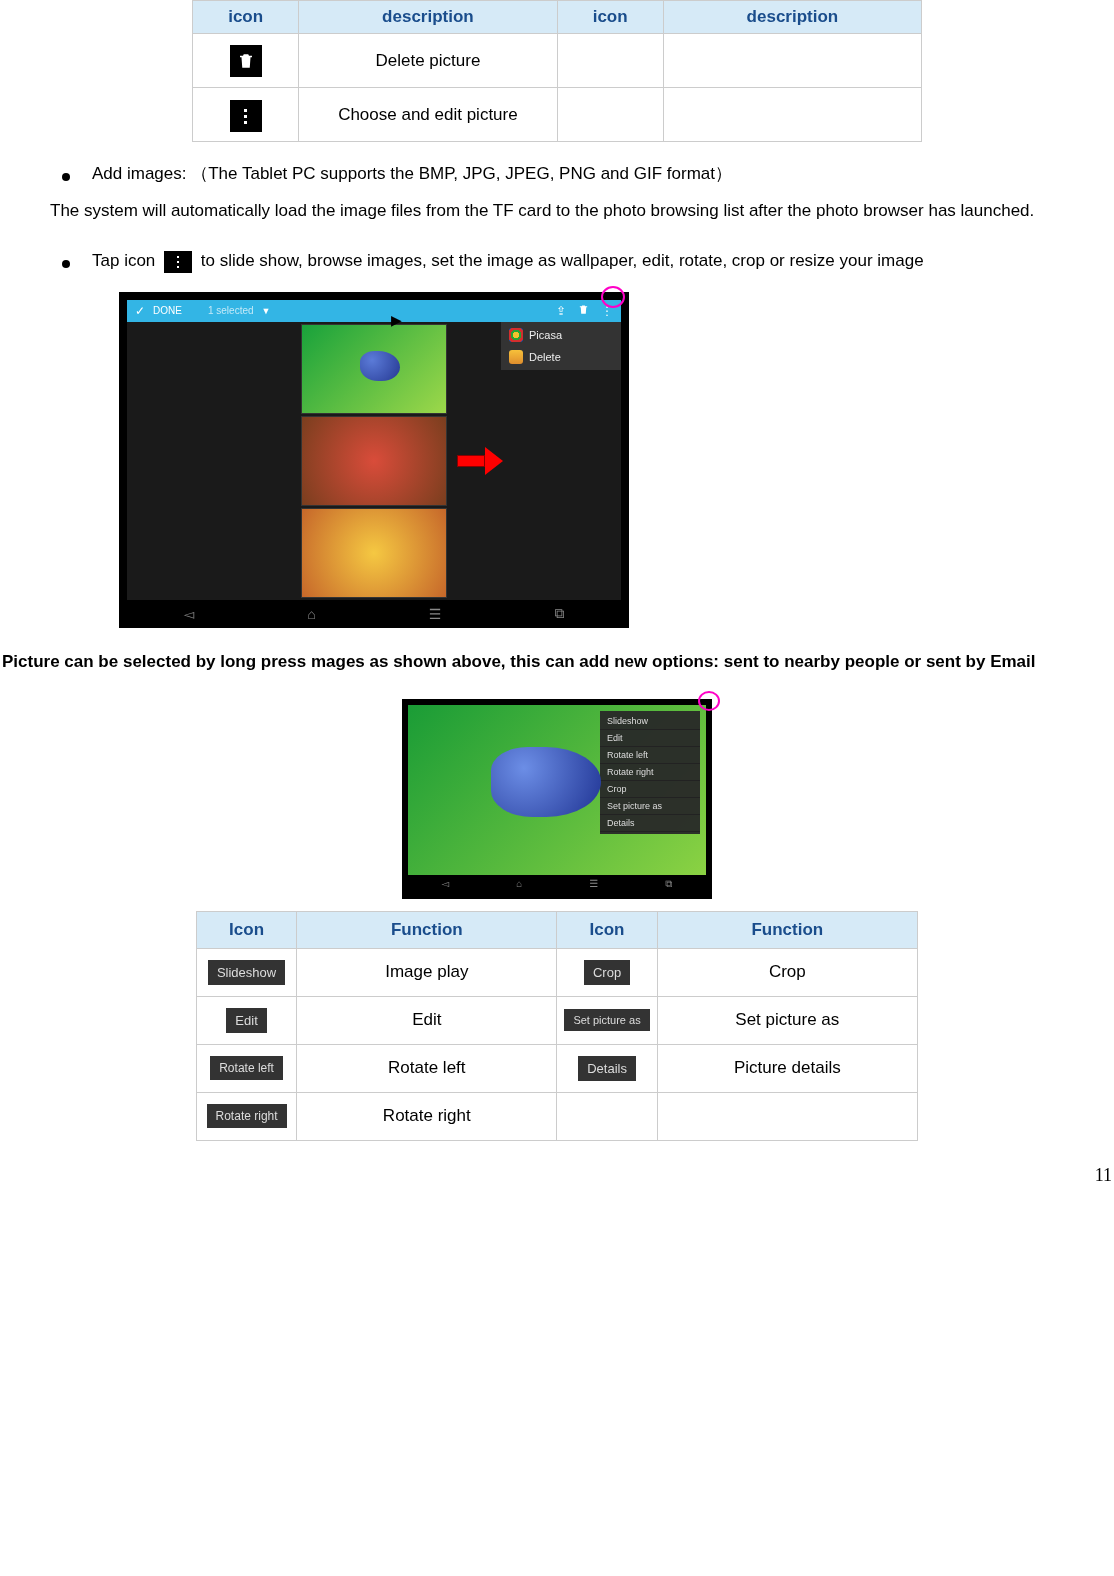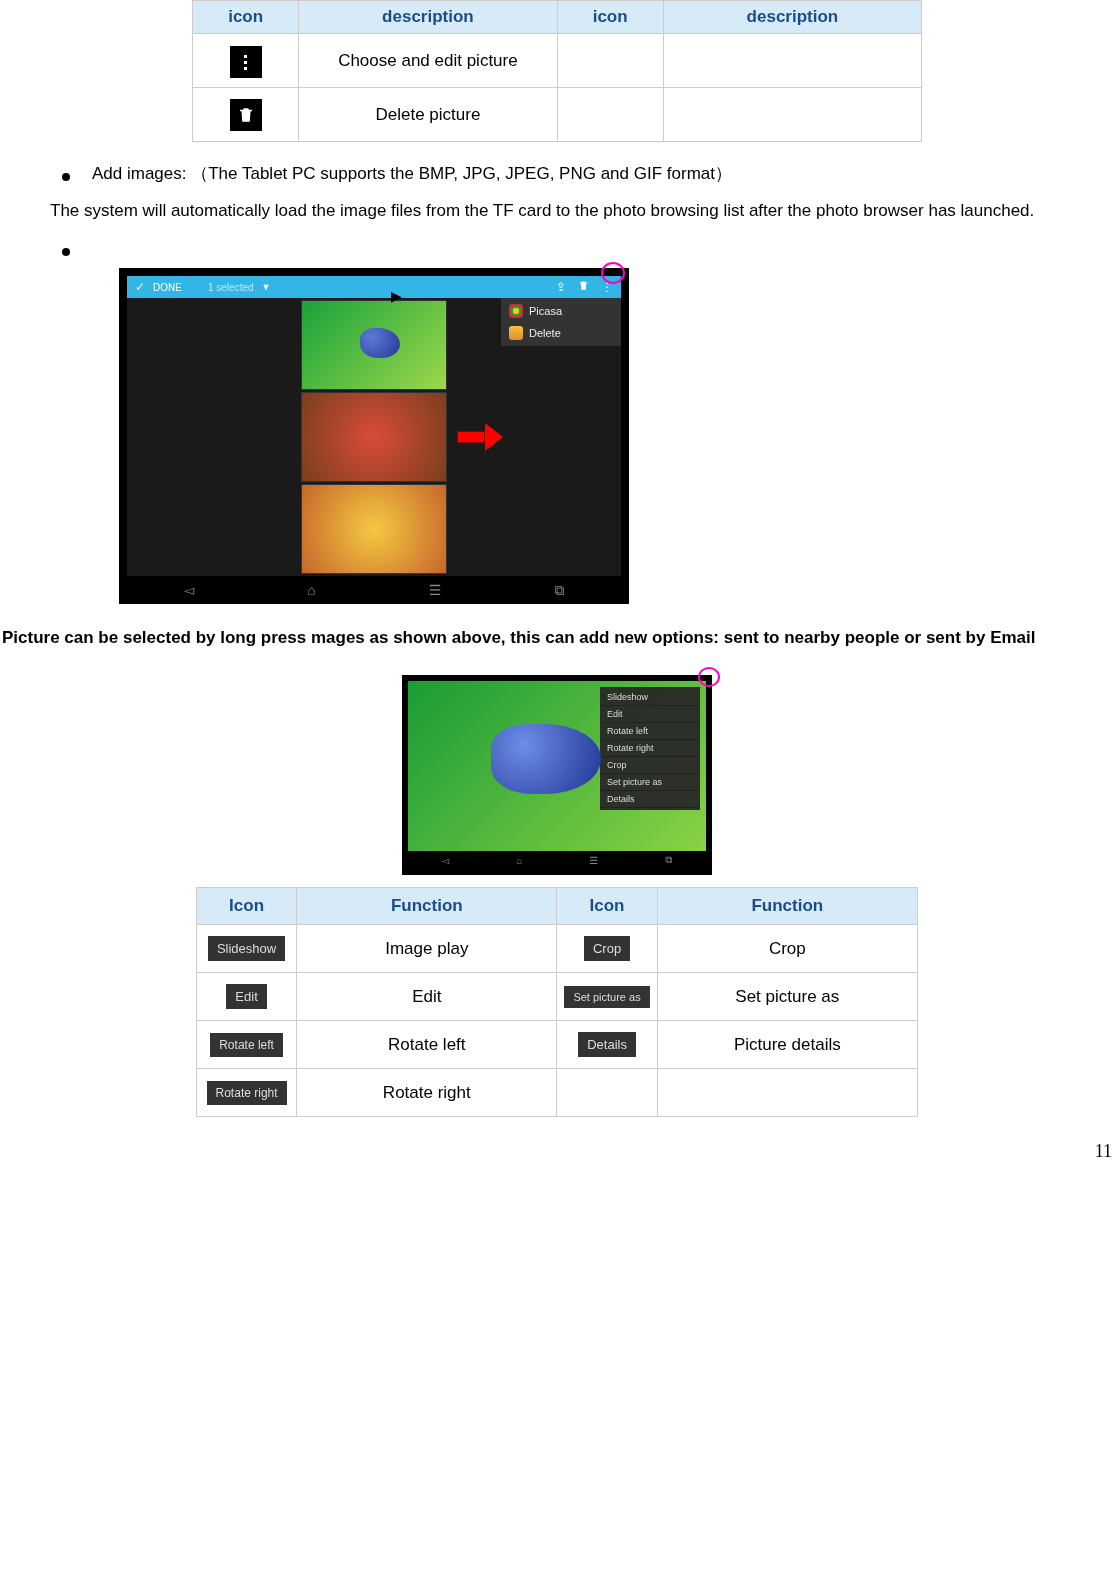--- a/index.html
+++ b/index.html
@@ -252,58 +252,69 @@
       <th>icon</th>
       <th>description</th>
       <th>icon</th>
       <th>description</th>
     </tr>
   </thead>
   <tbody>
     <tr>
       <td>
         <span class="black-icon">
+          <svg class="trash-svg" viewBox="0 0 24 24">
+              <path d="M6 7h12l-1 14H7L6 7zm3-4h6l1 2h4v2H4V5h4l1-2z"></path>
+            </svg>
+        </span>
+      </td>
+      <td>Delete picture</td>
+      <td></td>
+        <td></td>
+    </tr>
+    <tr>
+      <td>
+        <span class="black-icon">
           <span class="dots-svg">
               <span></span>
               <span></span>
               <span></span>
             </span>
         </span>
       </td>
       <td>Choose and edit picture</td>
       <td></td>
         <td></td>
     </tr>
-    <tr>
-      <td>
-        <span class="black-icon">
-          <svg class="trash-svg" viewBox="0 0 24 24">
-              <path d="M6 7h12l-1 14H7L6 7zm3-4h6l1 2h4v2H4V5h4l1-2z"></path>
-            </svg>
-        </span>
-      </td>
-      <td>Delete picture</td>
-      <td></td>
-        <td></td>
-    </tr>
   </tbody>
 </table>
 
 <div class="bullet-item">
   <span class="bullet-dot"></span>
   <span>
     <span>Add images:</span>
     <span>（The Tablet PC supports the BMP, JPG, JPEG, PNG and GIF format）</span>
   </span>
 </div>
 
 <p class="body-text">The system will automatically load the image files from the TF card to the photo browsing list after the photo browser has launched.</p>
 
 <div class="bullet-item" style="line-height:2.2;">
   <span class="bullet-dot"></span>
+  <span>
+    <span>Tap icon </span>
+    <span class="inline-icon">
+      <span class="dots-svg">
+          <span></span>
+          <span></span>
+          <span></span>
+        </span>
+    </span>
+    <span> to slide show, browse images, set the image as wallpaper, edit, rotate, crop or resize your image</span>
+  </span>
 </div>
 
 <div class="screenshot1">
   <div class="tablet-frame">
     <div class="topbar-blue">
       <div class="left">
         <span class="check-icon">✓</span>
         <span>DONE</span>
         <span style="opacity:.7;margin-left:18px;">1 selected</span>
         <span style="font-size:9px;">▼</span>

